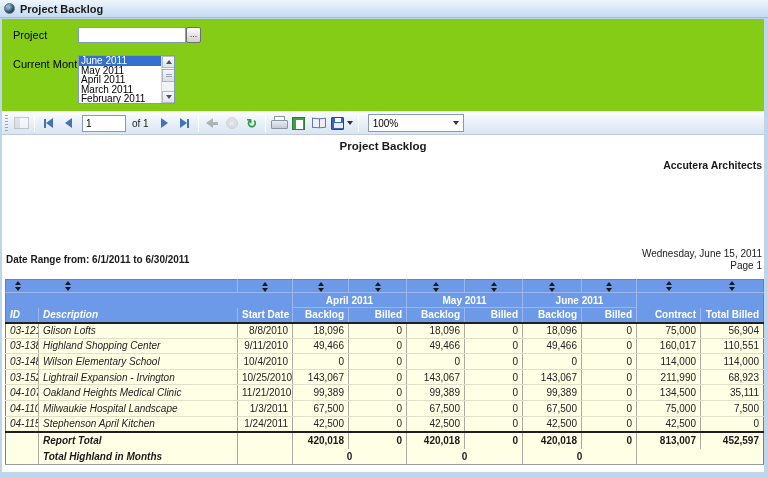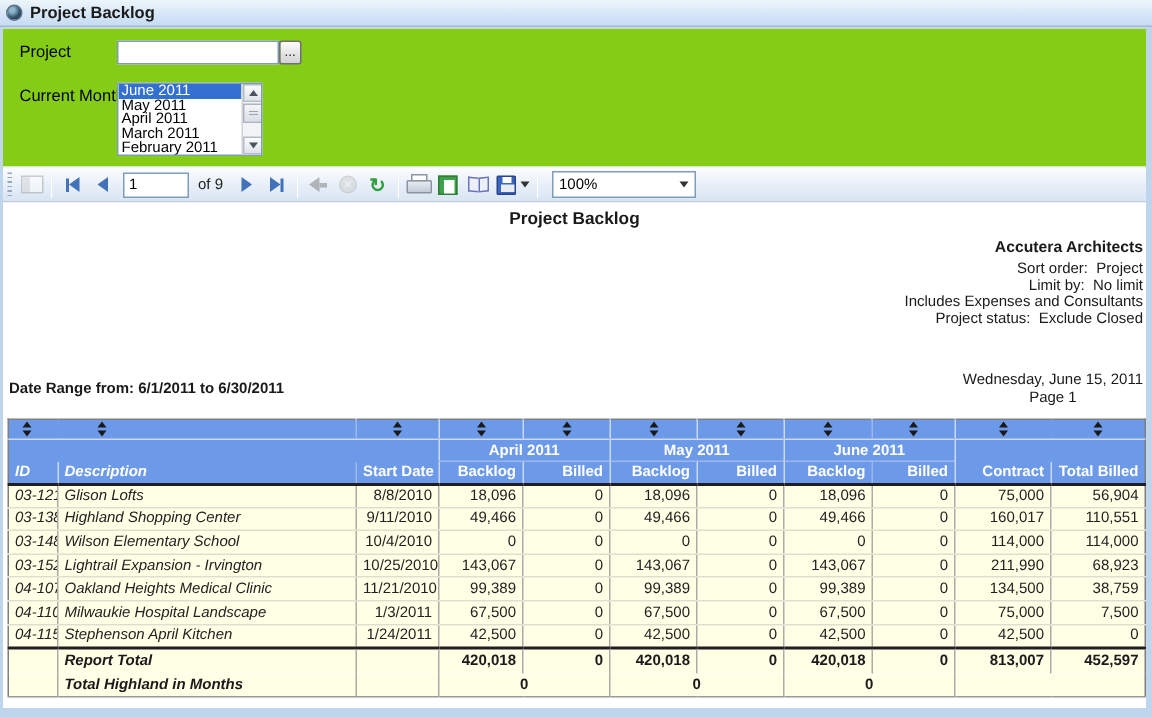--- a/index.html
+++ b/index.html
@@ -83,21 +83,21 @@
     display:flex; align-items:center; font-size:10px; padding-left:4px; position:relative; }
   .zoom-combo .caret-dn { position:absolute; right:4px; }
 
   
   .report { position:absolute; left:0; top:116px; width:762px; height:337px; background:#fff; font-size:10px; color:#1A1A1A; }
   .report-title { position:absolute; left:0; top:5px; width:100%; text-align:center; font-size:11.5px; font-weight:bold; }
   .company { position:absolute; right:2px; top:24px; font-size:10.5px; font-weight:bold; text-align:right; }
   .info-block { position:absolute; right:2px; top:39px; text-align:right; }
   .info-line { font-size:10px; line-height:11px; white-space:pre; }
   .date-range { position:absolute; left:4px; top:119px; font-size:10px; font-weight:bold; }
-  .print-date { position:absolute; right:2px; top:113px; text-align:center; font-size:10px; line-height:12px; }
+  .print-date { position:absolute; right:2px; top:113px; text-align:right; font-size:10px; line-height:12px; }
 
   
   table.rpt { position:absolute; left:3px; top:144px; width:758px; border-collapse:collapse; table-layout:fixed;
     font-size:10px; border:1px solid #7F7F7F; }
   table.rpt td { overflow:hidden; white-space:nowrap; padding:0 4px; }
   .hd { background:#6D9AE8; color:#fff; font-weight:bold; border-left:1px solid #9CB6EE; }
   tr.sort-row td { height:13px; border-bottom:1px solid #9CB6EE; padding:0; }
   tr.month-row td { height:15px; text-align:center; }
   tr.month-row td.mo { border-bottom:1px solid #9CB6EE; }
   tr.colhdr-row td { height:15px; border-bottom:2px solid #1F1F1F; }
@@ -156,21 +156,21 @@
         </span>
       <span class="tb-sep"></span>
       <span class="tb-btn">
           <span class="nav-bar"></span>
           <span class="tri-l"></span>
         </span>
       <span class="tb-btn">
           <span class="tri-l"></span>
         </span>
       <input class="page-input" type="text" value="1" style="">
-      <span class="of-label">of 9</span>
+      <span class="of-label">of 1</span>
       <span class="tb-btn">
           <span class="tri-r"></span>
         </span>
       <span class="tb-btn">
           <span class="tri-r"></span>
           <span class="nav-bar"></span>
         </span>
       <span class="tb-sep"></span>
       <span class="tb-btn disabled">
           <span class="tri-l"></span>
@@ -202,26 +202,20 @@
       <span class="tb-sep"></span>
       <div class="zoom-combo">
         <span>100%</span>
         <span class="caret-dn"></span>
       </div>
     </div>
 
     <div class="report">
       <div class="report-title">Project Backlog</div>
       <div class="company">Accutera Architects</div>
-      <div class="info-block">
-        <div class="info-line">Sort order:  Project</div>
-        <div class="info-line">Limit by:  No limit</div>
-        <div class="info-line">Includes Expenses and Consultants</div>
-        <div class="info-line">Project status:  Exclude Closed</div>
-      </div>
       <div class="date-range">Date Range from: 6/1/2011 to 6/30/2011</div>
       <div class="print-date">
         <div>Wednesday, June 15, 2011</div>
         <div>Page 1</div>
       </div>
 
       <table class="rpt">
         <colgroup>
           <col style="width:33px">
             <col style="width:199px">
@@ -368,21 +362,21 @@
               <td class="al" style="border-left: none;">04-107</td>
               <td class="al">Oakland Heights Medical Clinic</td>
               <td class="ar">11/21/2010</td>
               <td class="ar">99,389</td>
               <td class="ar">0</td>
               <td class="ar">99,389</td>
               <td class="ar">0</td>
               <td class="ar">99,389</td>
               <td class="ar">0</td>
               <td class="ar">134,500</td>
-              <td class="ar">38,759</td>
+              <td class="ar">35,111</td>
             </tr>
             <tr>
               <td class="al" style="border-left: none; text-align: right;">04-110</td>
               <td class="al">Milwaukie Hospital Landscape</td>
               <td class="ar">1/3/2011</td>
               <td class="ar">67,500</td>
               <td class="ar">0</td>
               <td class="ar">67,500</td>
               <td class="ar">0</td>
               <td class="ar">67,500</td>

